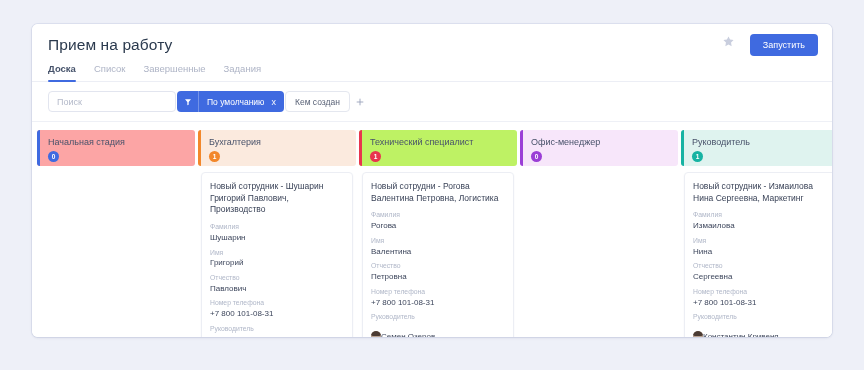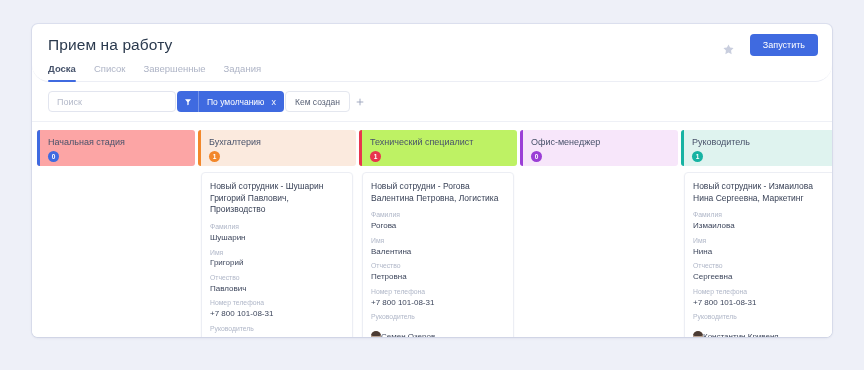--- a/index.html
+++ b/index.html
@@ -18,21 +18,20 @@
     box-shadow: 0 1px 3px rgba(30,40,90,0.10), 0 0 0 1px rgba(220,224,238,0.9);
     overflow: hidden;
   }
 
   
   .hdr {
     position: relative;
     padding: 12px 16px 0 16px;
     border-bottom: 1px solid #eceef5;
     background: #fff;
-    border-radius: 17px;
   }
   .page-title {
     font-size: 15.5px;
     color: #2b3a4e;
     font-weight: 400;
     letter-spacing: .1px;
     margin-bottom: 9px;
   }
   .tabs { display: flex; gap: 18px; }
   .tab {
@@ -48,21 +47,21 @@
     content: "";
     position: absolute;
     left: 0; right: 0; bottom: -1px;
     height: 2px;
     background: #3f6ae0;
     border-radius: 2px;
   }
   .hdr-right {
     position: absolute;
     right: 14px; top: 10px;
-    display: flex; align-items: flex-end; gap: 14px;
+    display: flex; align-items: flex-start; gap: 14px;
   }
   .star-btn {
     width: 14px; height: 14px; cursor: pointer;
     display: flex; align-items: center; justify-content: center;
   }
   .run-btn {
     background: #3f6ae0;
     color: #fff;
     font-size: 9px;
     border: none;

